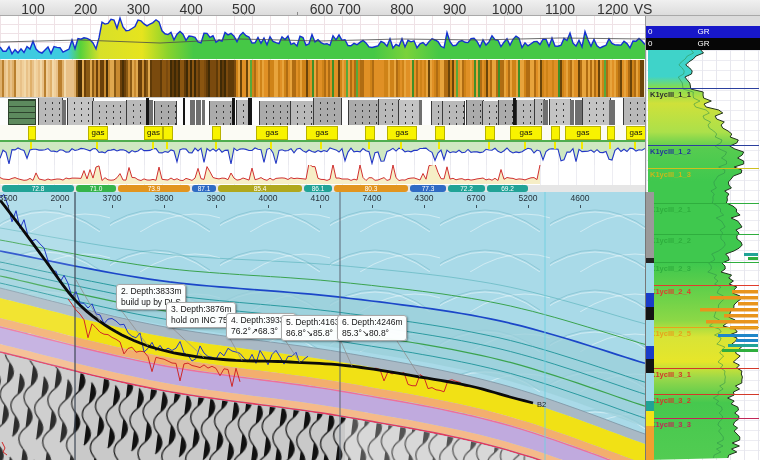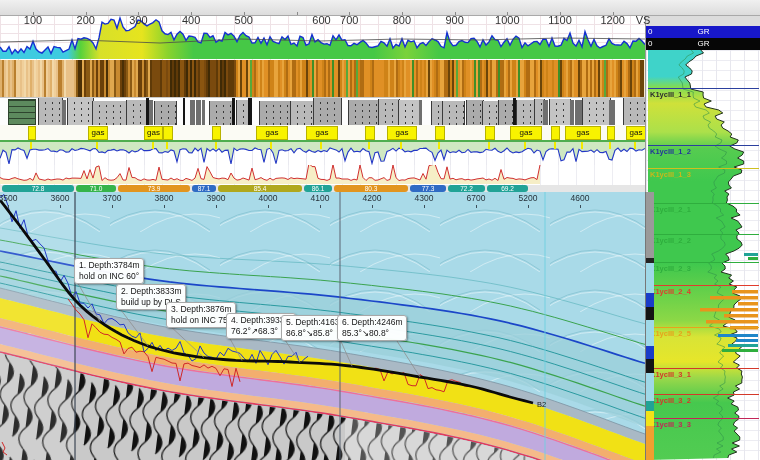--- a/index.html
+++ b/index.html
@@ -2,21 +2,21 @@
 <html><head>
 <meta charset="utf-8">
 <style>
   html,body{margin:0;padding:0;background:#888;}
   .app{position:relative;width:760px;height:460px;background:#f4f4f4;overflow:hidden;
        font-family:"Liberation Sans",sans-serif;-webkit-font-smoothing:antialiased;}
   .abs{position:absolute;}
   
   #ruler{left:0;top:0;width:760px;height:15px;background:linear-gradient(#f0f0f0,#dcdcdc);
          border-bottom:1px solid #a9a9a9;z-index:20;}
-  .rlab{position:absolute;top:14px;font-size:11px;color:#333;transform:translateX(-50%);}
+  .rlab{position:absolute;top:1px;font-size:14px;color:#333;transform:translateX(-50%);}
   .rtick{position:absolute;bottom:0;width:1px;height:3px;background:#8a8a8a;}
   
   #tracks{left:0;top:15px;width:645px;height:177px;background:#fff;}
   .trk{position:absolute;left:0;width:645px;overflow:hidden;background:#fff;}
   #gr-track{top:0;height:45px;
      background-image:linear-gradient(to right,#efe2e6 1px,transparent 1px),
                       linear-gradient(to bottom,#efe2e6 1px,transparent 1px);
      background-size:18px 100%,100% 9px;}
   #color-strip{top:45px;height:37px;background:#f7ead0;font-size:0;}
   #litho-track{top:82px;height:28px;background:#fdfdfd;border-top:1px solid #c8c8c8;}
@@ -269,46 +269,42 @@
         <line x1="283" y1="145" x2="300" y2="170.5" stroke="#8f8f8f" stroke-width="0.8"></line>
         <line x1="339" y1="145" x2="352" y2="174.2" stroke="#8f8f8f" stroke-width="0.8"></line>
         <line x1="397" y1="149" x2="420" y2="185.0" stroke="#8f8f8f" stroke-width="0.8"></line>
         <text x="537" y="215" font-size="7.5" fill="#222">B2</text>
         <path d="M2,250 l3,6 l-2,4 l4,3" fill="none" stroke="#d02828" stroke-width="1"></path>
       </svg>
     </div>
   <div id="section-layer" class="abs">
       <span class="mdlab" style="left: 8px;">3500</span>
       <span class="mddot" style="left: 8px;"></span>
-      <span class="mdlab" style="left: 60px;">3600</span>
+      <span class="mdlab" style="left: 60px;">2000</span>
       <span class="mddot" style="left: 60px;"></span>
       <span class="mdlab" style="left: 112px;">3700</span>
       <span class="mddot" style="left: 112px;"></span>
       <span class="mdlab" style="left: 164px;">3800</span>
       <span class="mddot" style="left: 164px;"></span>
       <span class="mdlab" style="left: 216px;">3900</span>
       <span class="mddot" style="left: 216px;"></span>
       <span class="mdlab" style="left: 268px;">4000</span>
       <span class="mddot" style="left: 268px;"></span>
       <span class="mdlab" style="left: 320px;">4100</span>
       <span class="mddot" style="left: 320px;"></span>
-      <span class="mdlab" style="left: 372px;">4200</span>
+      <span class="mdlab" style="left: 372px;">7400</span>
       <span class="mddot" style="left: 372px;"></span>
       <span class="mdlab" style="left: 424px;">4300</span>
       <span class="mddot" style="left: 424px;"></span>
       <span class="mdlab" style="left: 476px;">6700</span>
       <span class="mddot" style="left: 476px;"></span>
       <span class="mdlab" style="left: 528px;">5200</span>
       <span class="mddot" style="left: 528px;"></span>
       <span class="mdlab" style="left: 580px;">4600</span>
       <span class="mddot" style="left: 580px;"></span>
-      <div class="ann" style="left: 74px; top: 66px;">
-        <div>1. Depth:3784m</div>
-        <div>hold on INC 60°</div>
-      </div>
       <div class="ann" style="left: 116px; top: 92px;">
         <div>2. Depth:3833m</div>
         <div>build up by DLS</div>
       </div>
       <div class="ann" style="left: 166px; top: 110px;">
         <div>3. Depth:3876m</div>
         <div>hold on INC 75°</div>
       </div>
       <div class="ann" style="left: 226px; top: 121px;">
         <div>4. Depth:3933m</div>

